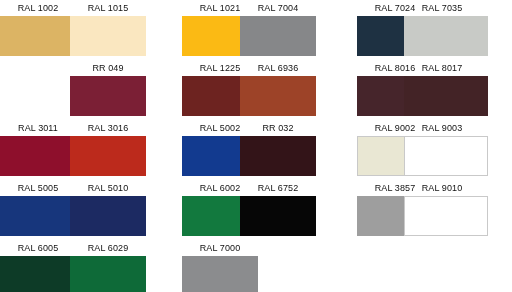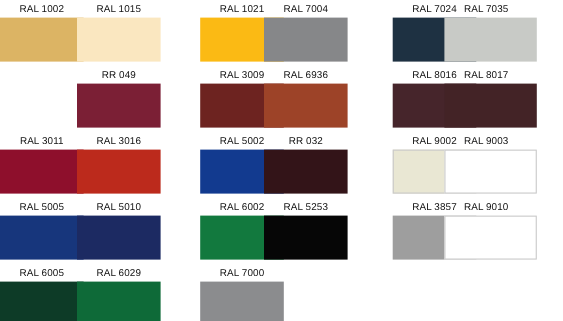--- a/index.html
+++ b/index.html
@@ -93,21 +93,21 @@
         <div class="swatch-label">RAL 7035</div>
         <div class="swatch-chip" style="background: rgb(200, 202, 198);"></div>
       </div>
     </div>
     <div class="swatch-row">
       <div class="swatch-cell col-1">
         <div class="swatch-label">RR 049</div>
         <div class="swatch-chip" style="background: rgb(123, 31, 53);"></div>
       </div>
       <div class="swatch-cell col-2">
-        <div class="swatch-label">RAL 3009</div>
+        <div class="swatch-label">RAL 1225</div>
         <div class="swatch-chip" style="background: rgb(109, 35, 32);"></div>
       </div>
       <div class="swatch-cell col-3">
         <div class="swatch-label">RAL 6936</div>
         <div class="swatch-chip" style="background: rgb(157, 67, 40);"></div>
       </div>
       <div class="swatch-cell col-4">
         <div class="swatch-label">RAL 8016</div>
         <div class="swatch-chip" style="background: rgb(70, 37, 43);"></div>
       </div>
@@ -149,21 +149,21 @@
       </div>
       <div class="swatch-cell col-1">
         <div class="swatch-label">RAL 5010</div>
         <div class="swatch-chip" style="background: rgb(28, 42, 98);"></div>
       </div>
       <div class="swatch-cell col-2">
         <div class="swatch-label">RAL 6002</div>
         <div class="swatch-chip" style="background: rgb(18, 121, 62);"></div>
       </div>
       <div class="swatch-cell col-3">
-        <div class="swatch-label">RAL 5253</div>
+        <div class="swatch-label">RAL 6752</div>
         <div class="swatch-chip" style="background: rgb(6, 6, 6);"></div>
       </div>
       <div class="swatch-cell col-4">
         <div class="swatch-label">RAL 3857</div>
         <div class="swatch-chip" style="background: rgb(158, 158, 158);"></div>
       </div>
       <div class="swatch-cell col-5">
         <div class="swatch-label">RAL 9010</div>
         <div class="swatch-chip outlined" style="background: rgb(255, 255, 255);"></div>
       </div>

